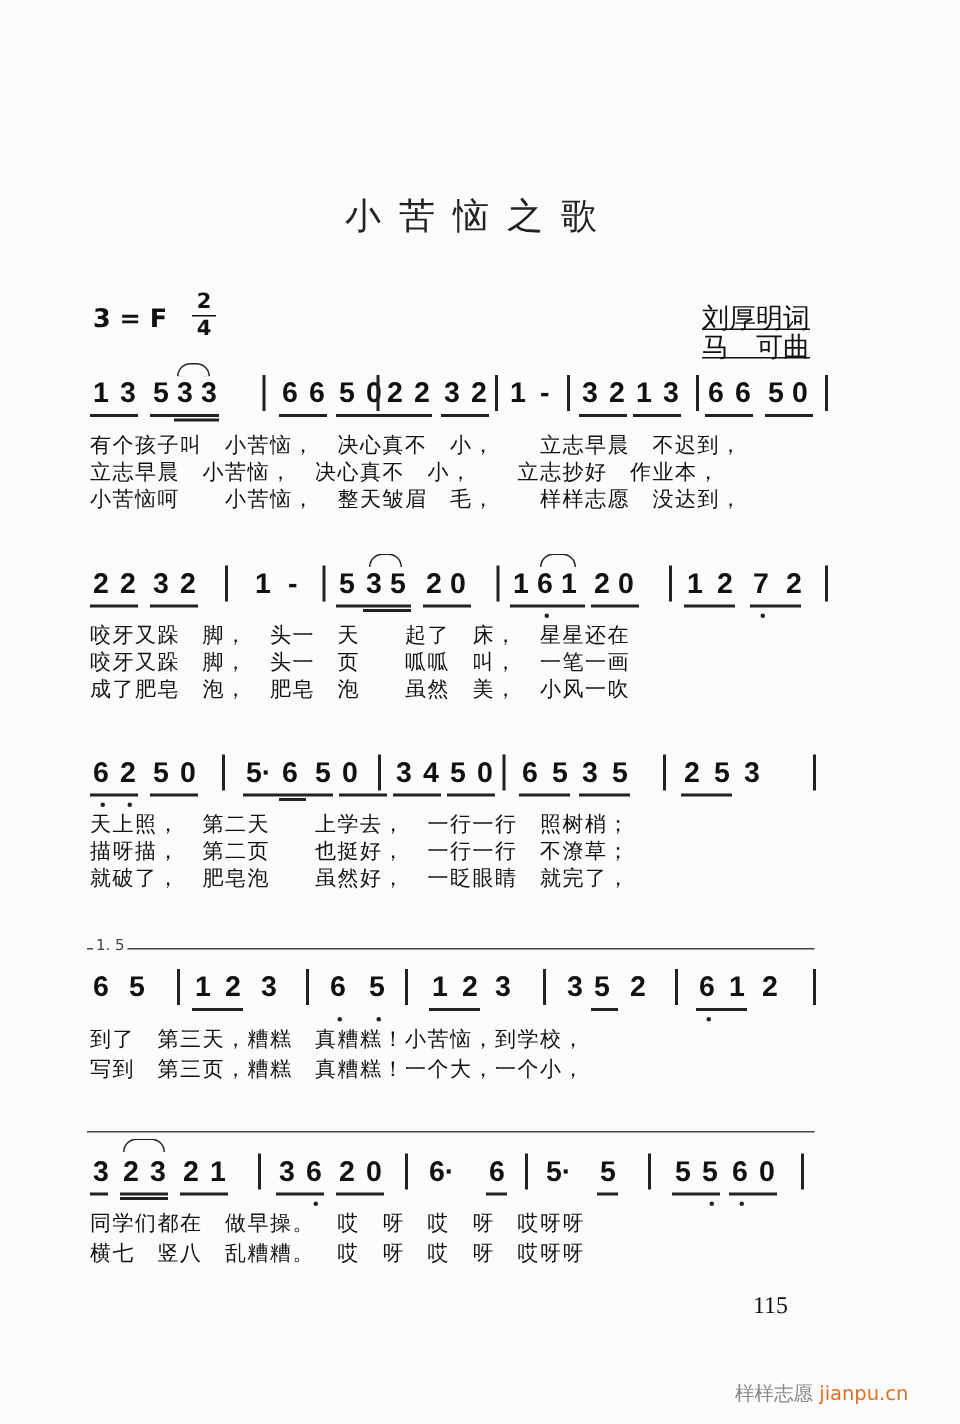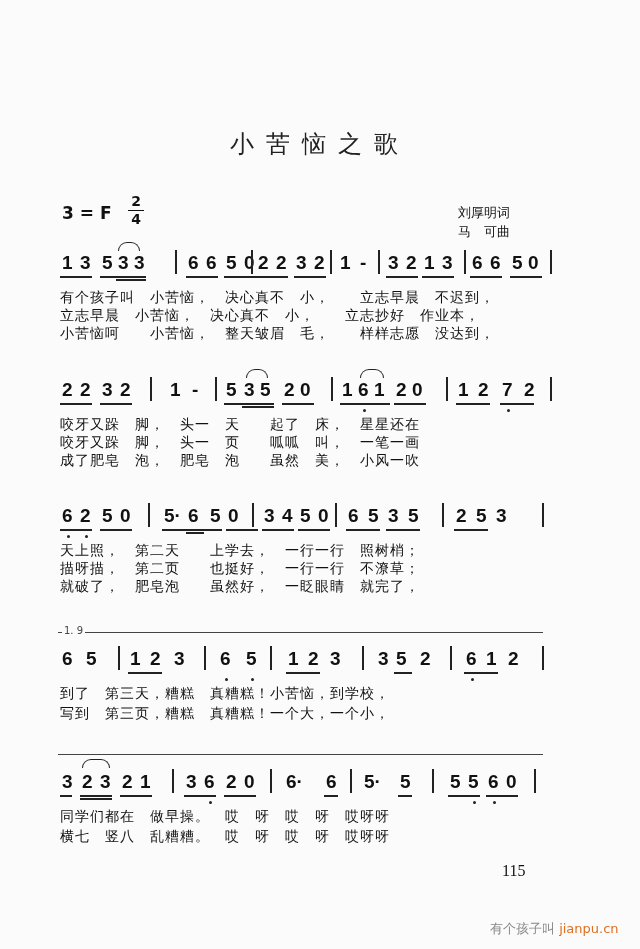--- a/index.html
+++ b/index.html
@@ -7,21 +7,21 @@
     width:640px; height:949px; background:#fbfbfb; position:relative; overflow:hidden;
     font-family:"DejaVu Sans","Liberation Sans",sans-serif; color:#111;
   }
   .title {
     position:absolute; left:0; width:640px; top:128px; text-align:center;
     font-family:"DejaVu Serif","Liberation Serif",serif; font-size:24px; letter-spacing:12px; color:#222;
   }
   .key { position:absolute; left:62px; top:203px; font-size:17px; font-weight:bold; }
   .timesig { position:absolute; left:128px; top:193px; width:16px; text-align:center; font-weight:bold; font-size:14px; line-height:17px; }
   .timesig .bar { border-top:1.5px solid #111; }
-  .credits { position:absolute; left:458px; top:203px; font-size:13px; line-height:19px; }
+  .credits { position:absolute; left:468px; top:203px; font-size:18px; line-height:19px;text-decoration:underline; }
   .row { position:absolute; left:60px; width:500px; }
   .notes { position:absolute; left:0; top:0; height:26px; width:500px; font-size:19px; font-weight:bold; font-family:"Liberation Sans",sans-serif; }
   .notes span { position:absolute; top:0; }
   .lyr { position:absolute; left:0; width:500px; font-size:14px; line-height:18px; font-family:"DejaVu Serif","Liberation Serif",serif; letter-spacing:1px; }
   .lyr span { position:absolute; white-space:pre; }
   .barline { position:absolute; width:1.5px; background:#222; height:24px; top:-2px; }
   .ul { position:absolute; height:1.5px; background:#222; }
   .slur { position:absolute; border:1.5px solid #222; border-bottom:none; border-radius:10px 10px 0 0; height:8px; }
   .dot { position:absolute; width:3px; height:3px; background:#222; border-radius:50%; }
   .volta { position:absolute; left:58px; width:485px; border-top:1px solid #444; }
@@ -184,21 +184,21 @@
     <div class="dot" style="left:25px;top:30px"></div>
   </div>
   <div class="lyr" style="top:36px">
     <span style="top:0">天上照，　第二天　　上学去，　一行一行　照树梢；</span>
     <span style="top:18px">描呀描，　第二页　　也挺好，　一行一行　不潦草；</span>
     <span style="top:36px">就破了，　肥皂泡　　虽然好，　一眨眼睛　就完了，</span>
   </div>
 </div>
 
 <div class="volta" style="top:632px"></div>
-<div class="volta-label" style="top:625px">1. 9</div>
+<div class="volta-label" style="top:625px">1. 5</div>
 
 <div class="row" style="top:648px;">
   <div class="notes">
     <span style="left:2px">6</span>
     <span style="left:26px">5</span>
     <span style="left:70px">1</span>
     <span style="left:90px">2</span>
     <span style="left:114px">3</span>
     <span style="left:160px">6</span>
     <span style="left:186px">5</span>
@@ -272,13 +272,13 @@
     <div class="dot" style="left:413px;top:30px"></div>
     <div class="dot" style="left:433px;top:30px"></div>
   </div>
   <div class="lyr" style="top:36px">
     <span style="top:0">同学们都在　做早操。　哎　呀　哎　呀　哎呀呀</span>
     <span style="top:20px">横七　竖八　乱糟糟。　哎　呀　哎　呀　哎呀呀</span>
   </div>
 </div>
 
 <div class="pagenum">115</div>
-<div class="watermark"><span>有个孩子叫</span> <span class="en">jianpu.cn</span></div>
+<div class="watermark"><span>样样志愿</span> <span class="en">jianpu.cn</span></div>
 
 </body></html>

